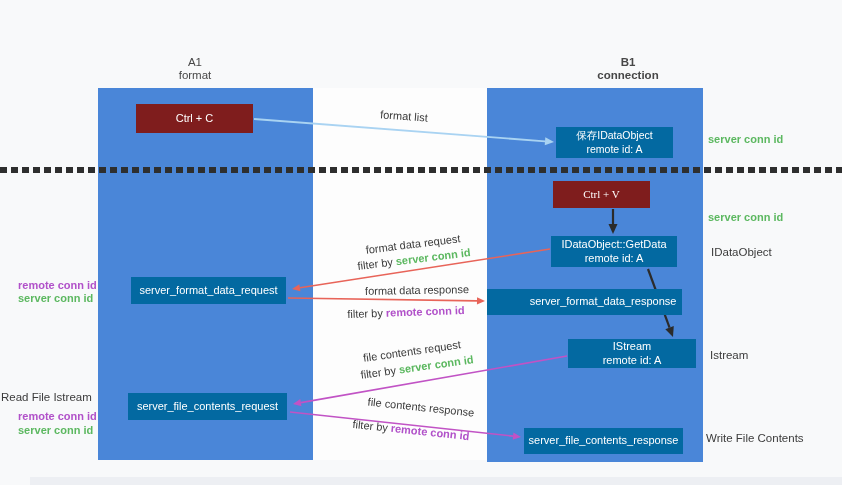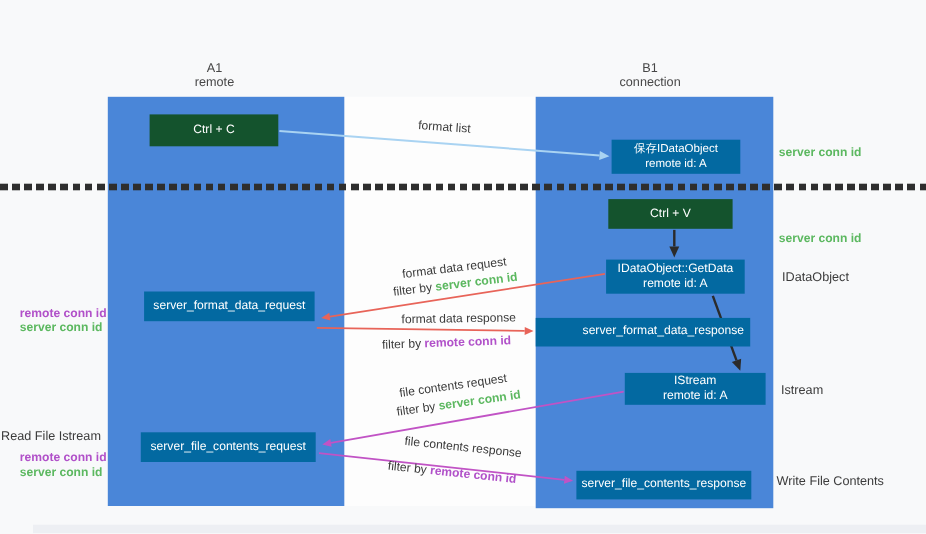--- a/index.html
+++ b/index.html
@@ -9,43 +9,43 @@
   .mid-panel{left:313px;top:88px;width:174px;height:372px;background:#fdfdfd;}
   .title{left:250px;top:13px;width:320px;text-align:center;font-size:15.5px;
          line-height:17.5px;color:#3a3a3a;letter-spacing:.4px;}
   .col-header{width:120px;text-align:center;font-size:11.5px;line-height:13px;color:#474747;}
   .column{background:#4a86d8;z-index:1;}
   .divider{left:0;top:167px;width:842px;height:6px;z-index:2;
            background:repeating-linear-gradient(90deg,#2e2e2e 0 7px,transparent 7px 11px);}
   .arrow-layer{left:0;top:0;width:842px;height:485px;z-index:3;pointer-events:none;}
   .nodebox{z-index:4;display:flex;flex-direction:column;align-items:center;justify-content:center;
            color:#fff;font-size:11px;line-height:13.5px;text-align:center;}
-  .green{background:#14532d;}
+  .green{background:#7f1d1d;}
   .orange{background:#0369a1;}
   .flabel{z-index:5;white-space:nowrap;font-size:11px;color:#3a3a3a;}
   .flabel.centered{transform-origin:center;}
   .key-green{color:#5cb860;font-weight:bold;}
   .key-purple{color:#b151c9;font-weight:bold;}
   .side{z-index:5;white-space:nowrap;font-size:11px;line-height:13.5px;}
   .side.plain{font-size:11.5px;color:#3b3b3b;}
   .bottom-strip{left:30px;top:477px;width:812px;height:8px;background:#edeff3;}
 </style>
 </head>
 <body>
 
 <div class="canvas">
 
   <div class="abs mid-panel"></div>
 
 
   <div class="abs col-header" style="left:135px;top:56px;">
     <div>A1</div>
-    <div>remote</div>
+    <div>format</div>
   </div>
-  <div class="abs col-header" style="left:531px;top:56px;">
+  <div class="abs col-header" style="left:568px;top:56px;font-weight:bold;">
     <div>B1</div>
     <div>connection</div>
   </div>
 
   <div class="abs column" style="left:98px;top:88px;width:215px;height:372px;"></div>
   <div class="abs column" style="left:487px;top:88px;width:216px;height:374px;"></div>
 
   <div class="abs divider"></div>
 
   <svg class="abs arrow-layer" id="arrow-layer" viewBox="0 0 842 485">
@@ -81,30 +81,30 @@
 
   <div class="abs nodebox green" style="left:136px;top:104px;width:117px;height:29px;">
     <div>Ctrl + C</div>
   </div>
 
   <div class="abs nodebox orange" style="left:556px;top:127px;width:117px;height:31px;font-size:10.5px;">
     <div>保存IDataObject</div>
     <div>remote id: A</div>
   </div>
 
-  <div class="abs nodebox green" style="left:553px;top:181px;width:113px;height:27px;">
+  <div class="abs nodebox green" style="left:553px;top:181px;width:97px;height:27px;font-family:Liberation Serif, serif;">
     <div>Ctrl + V</div>
   </div>
 
   <div class="abs nodebox orange" style="left:551px;top:236px;width:126px;height:31px;">
     <div>IDataObject::GetData</div>
     <div>remote id: A</div>
   </div>
 
-  <div class="abs nodebox orange" style="left:131px;top:265px;width:155px;height:27px;">
+  <div class="abs nodebox orange" style="left:131px;top:277px;width:155px;height:27px;">
     <div>server_format_data_request</div>
   </div>
 
   <div class="abs nodebox orange" style="left:487px;top:289px;width:158px;height:26px;padding-left:37px;">
     <div>server_format_data_response</div>
   </div>
 
   <div class="abs nodebox orange" style="left:568px;top:339px;width:128px;height:29px;">
     <div>IStream</div>
     <div>remote id: A</div>

